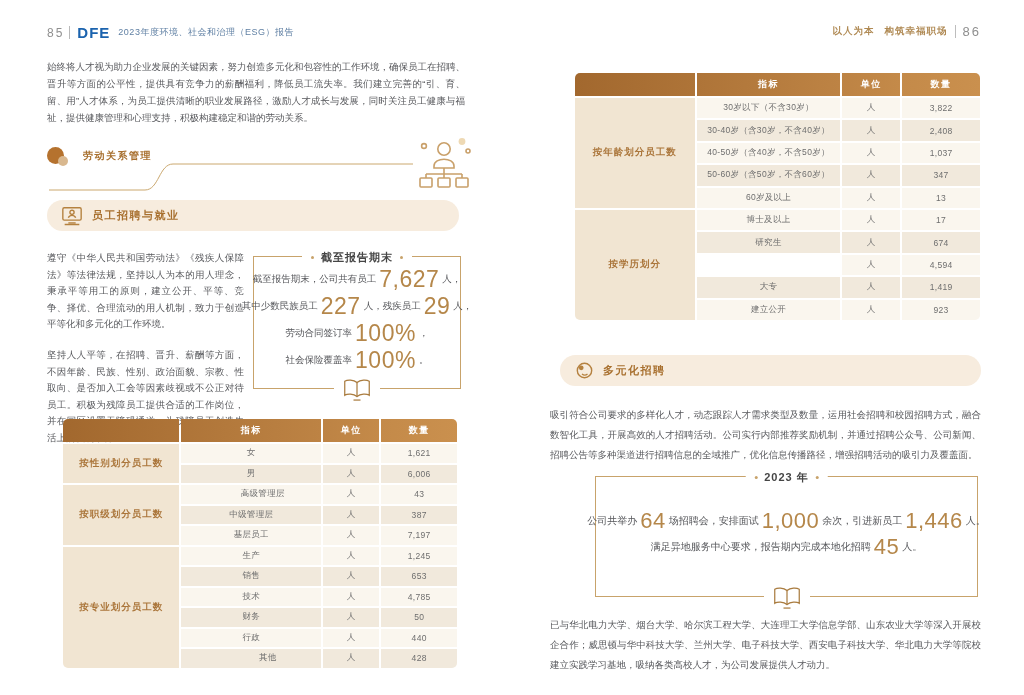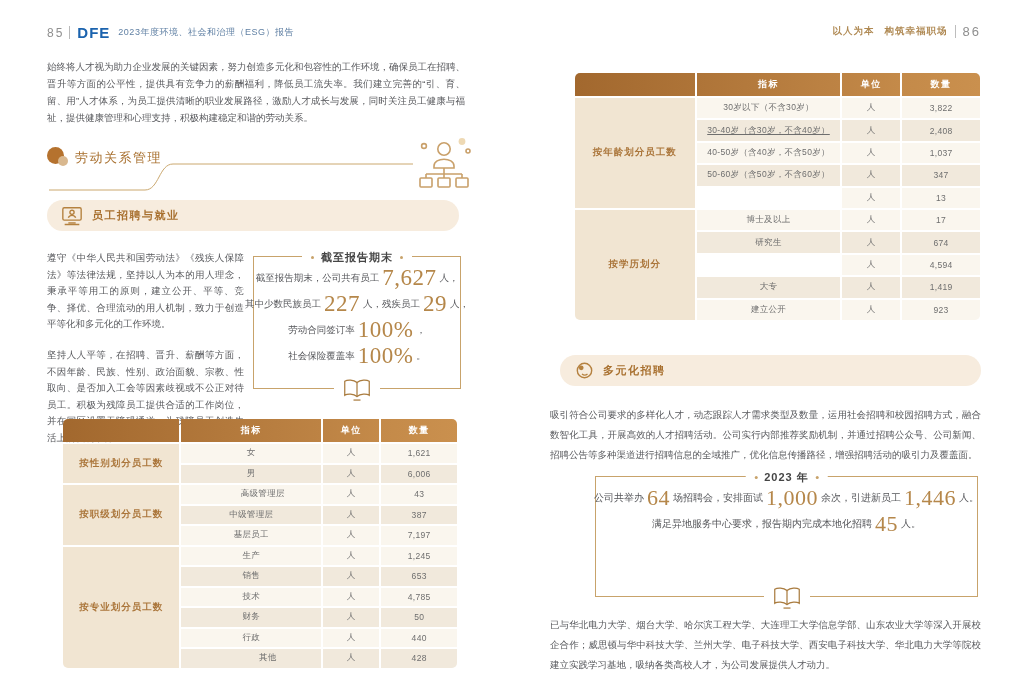--- a/index.html
+++ b/index.html
@@ -24,36 +24,36 @@
   .intro{position:absolute;left:47px;top:58px;width:418px;}
   .left-col{position:absolute;left:47px;top:250px;width:197px;}
   .left-col .para{line-height:16.6px;}
   .left-col .para + .para{margin-top:14px;}
   .para3{position:absolute;left:550px;top:405px;width:431px;line-height:20px;}
   .para4{position:absolute;left:550px;top:615px;width:431px;line-height:20px;}
   
   .sec-circles{position:absolute;left:47px;top:147px;width:24px;height:22px;}
   .circle-big{position:absolute;left:0;top:0;width:17px;height:17px;border-radius:50%;background:#b5722e;}
   .circle-small{position:absolute;left:11px;top:9px;width:10px;height:10px;border-radius:50%;background:#d9b88f;}
-  .sec-title{position:absolute;left:75px;top:149px;font-size:13px;font-weight:normal;color:#a8702f;letter-spacing:1.5px;}
+  .sec-title{position:absolute;left:83px;top:149px;font-size:10px;font-weight:bold;color:#a8702f;letter-spacing:1.5px;}
   .sec-curve{position:absolute;left:47px;top:150px;width:368px;height:44px;}
   .org-icon{position:absolute;left:416px;top:136px;width:56px;height:56px;}
   
   .pill{position:absolute;background:#f7ecde;border-radius:16px;display:flex;align-items:center;gap:9px;padding:0 14px;box-sizing:border-box;height:31px;}
   .pill-left{left:47px;top:200px;width:412px;}
   .pill-right{left:560px;top:355px;width:421px;}
   .pill-title{font-size:11px;font-weight:bold;color:#a8702f;letter-spacing:1.5px;}
   
   .statbox{position:absolute;border:1px solid #c8a36b;background:#fff;box-sizing:border-box;}
   .statbox-left{left:253px;top:256px;width:208px;height:133px;}
   .statbox-right{left:595px;top:476px;width:383px;height:121px;}
   .statbox-title{position:absolute;top:-7px;left:50%;transform:translateX(-50%);background:#fff;padding:0 9px;
     font-size:11px;font-weight:bold;color:#454545;white-space:nowrap;display:flex;align-items:center;gap:7px;letter-spacing:1px;}
   .statbox-title::before,.statbox-title::after{content:"";width:3px;height:3px;border-radius:50%;background:#c8a36b;flex:none;}
-  .statbox-lines{display:flex;flex-direction:column;justify-content:flex-start;height:100%;box-sizing:border-box;padding:8px 4px 14px;font-family:Liberation Serif, serif;}
+  .statbox-lines{display:flex;flex-direction:column;justify-content:center;height:100%;box-sizing:border-box;padding:8px 4px 14px;}
   .stat-line{display:flex;align-items:center;justify-content:center;white-space:nowrap;}
   .stat-text{font-size:9.5px;color:#55565a;}
   .statbox-right .stat-text{font-size:10px;}
   .stat-num{font-size:23px;color:#b5874a;margin:0 3px;letter-spacing:0.5px;font-weight:500;}
   .statbox-right .stat-num{font-size:22px;}
   .book-wrap{position:absolute;bottom:-14px;left:50%;transform:translateX(-50%);background:#fff;padding:0 9px;line-height:0;}
   
   .tbl{position:absolute;display:grid;gap:2px;border-radius:5px;overflow:hidden;}
   .table-left{left:63px;top:419px;width:394px;grid-template-columns:30fr 36fr 14.5fr 19.5fr;grid-template-rows:23px repeat(11,18.5px);}
   .table-right{left:575px;top:73px;width:405px;grid-template-columns:30fr 36fr 14.5fr 19.5fr;grid-template-rows:23px repeat(10,20.4px);}
@@ -207,29 +207,30 @@
 
   <div class="tbl table-right">
       <div class="th" style="grid-area: 1 / 1;"></div>
       <div class="th" style="grid-area: 1 / 2;">指标</div>
       <div class="th" style="grid-area: 1 / 3;">单位</div>
       <div class="th" style="grid-area: 1 / 4;">数量</div>
       <div class="tcat" style="grid-area: 2 / 1 / span 5;">按年龄划分员工数</div>
       <div class="td light" style="grid-area: 2 / 2;">30岁以下（不含30岁）</div>
       <div class="td light" style="grid-area: 2 / 3;">人</div>
       <div class="td light" style="grid-area: 2 / 4;">3,822</div>
-      <div class="td dark" style="grid-area: 3 / 2; text-decoration: underline;">30-40岁（含30岁，不含40岁）</div>
+      <div class="td dark" style="grid-area: 3 / 2;">30-40岁（含30岁，不含40岁）</div>
       <div class="td dark" style="grid-area: 3 / 3;">人</div>
       <div class="td dark" style="grid-area: 3 / 4;">2,408</div>
       <div class="td light" style="grid-area: 4 / 2;">40-50岁（含40岁，不含50岁）</div>
       <div class="td light" style="grid-area: 4 / 3;">人</div>
       <div class="td light" style="grid-area: 4 / 4;">1,037</div>
       <div class="td dark" style="grid-area: 5 / 2;">50-60岁（含50岁，不含60岁）</div>
       <div class="td dark" style="grid-area: 5 / 3;">人</div>
       <div class="td dark" style="grid-area: 5 / 4;">347</div>
+      <div class="td light" style="grid-area: 6 / 2;">60岁及以上</div>
       <div class="td light" style="grid-area: 6 / 3;">人</div>
       <div class="td light" style="grid-area: 6 / 4;">13</div>
       <div class="tcat" style="grid-area: 7 / 1 / span 5;">按学历划分</div>
       <div class="td light" style="grid-area: 7 / 2;">博士及以上</div>
       <div class="td light" style="grid-area: 7 / 3;">人</div>
       <div class="td light" style="grid-area: 7 / 4;">17</div>
       <div class="td dark" style="grid-area: 8 / 2;">研究生</div>
       <div class="td dark" style="grid-area: 8 / 3;">人</div>
       <div class="td dark" style="grid-area: 8 / 4;">674</div>
       <div class="td light" style="grid-area: 9 / 3;">人</div>

